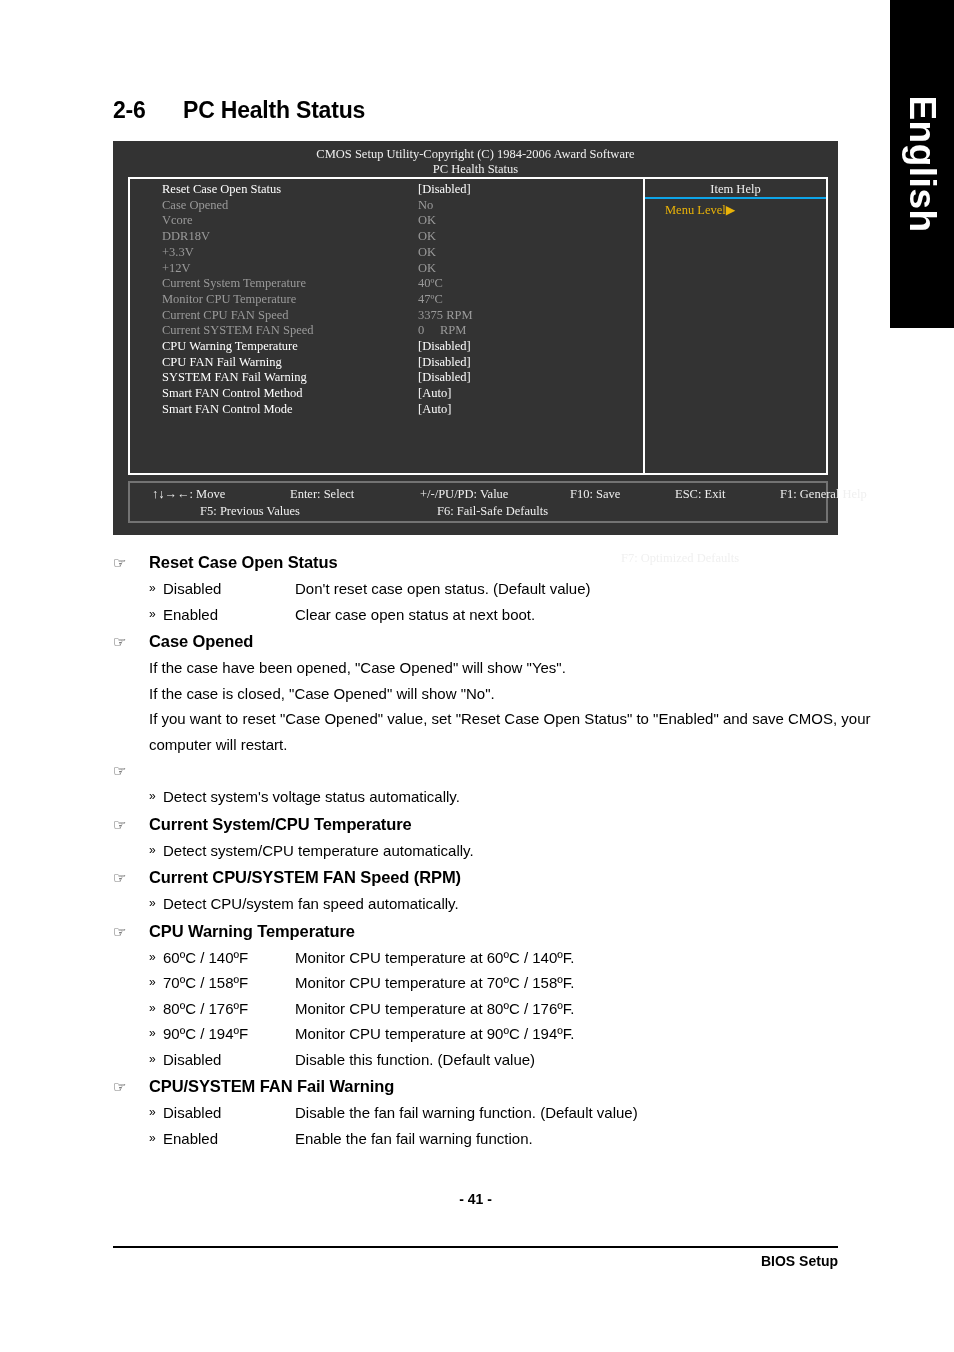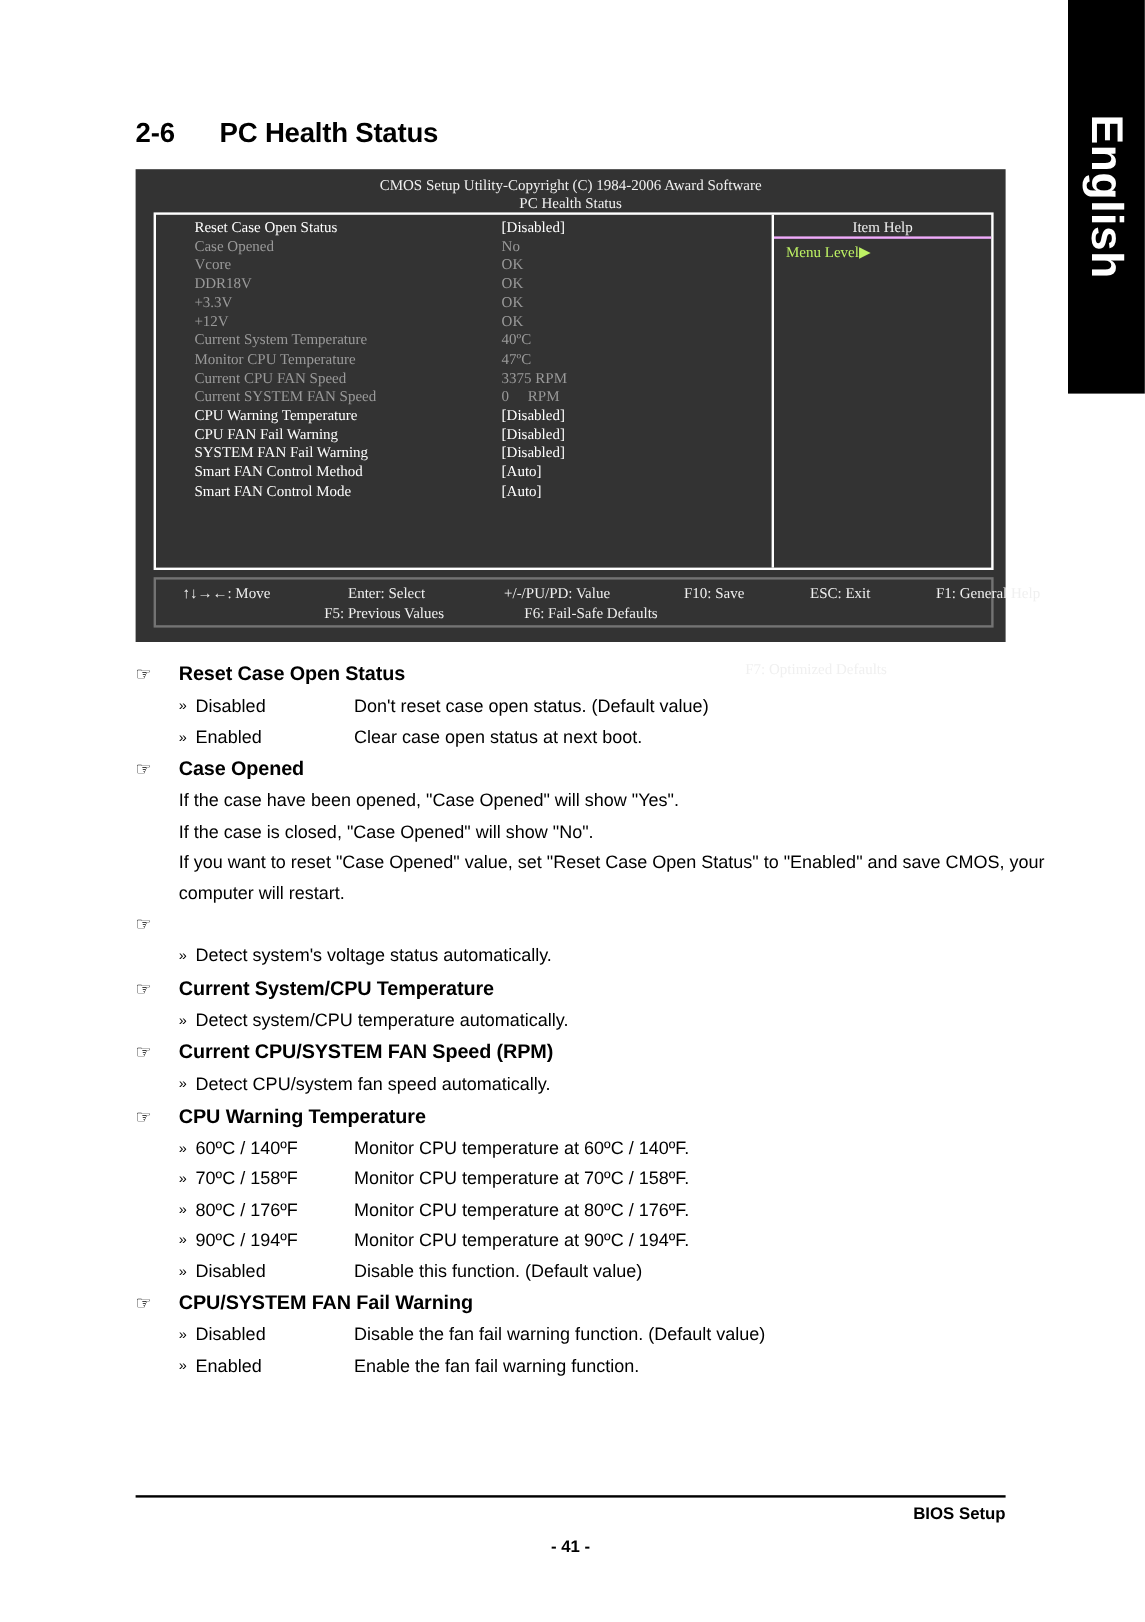--- a/index.html
+++ b/index.html
@@ -94,29 +94,29 @@
   }
   .bios-right {
     flex: 1 1 auto;
     border-left: 2px solid #ffffff;
     position: relative;
   }
   .item-help-hd {
     text-align: center;
     font-size: 12.5px;
     line-height: 16px;
-    border-bottom: 2px solid #f0abfc;
+    border-bottom: 2px solid #0ea5e9;
     color: #f0f0f0;
     padding-top: 2px;
   }
   .menu-level {
     font-size: 12.5px;
     line-height: 16px;
-    padding: 3px 0 0 10px;
-    color: #bef264;
+    padding: 3px 0 0 20px;
+    color: #eab308;
     white-space: nowrap;
   }
 
   .bios-row {
     display: flex;
     font-size: 12.5px;
     line-height: 15.7px;
     white-space: pre;
   }
   .bios-row .lbl { flex: 0 0 288px; padding-left: 32px; box-sizing: border-box; }
@@ -136,21 +136,21 @@
     color: #f0f0f0;
     padding-top: 3px;
   }
   .fr { display: flex; line-height: 17px; white-space: pre; }
   .fr .c1 { flex: 0 0 160px; padding-left: 22px; box-sizing: border-box; }
   .fr .c2 { flex: 0 0 130px; }
   .fr .c3 { flex: 0 0 150px; }
   .fr .c4 { flex: 0 0 105px; }
   .fr .c5 { flex: 0 0 105px; }
   .fr .c6 { flex: 1 1 auto; text-align: right; }
-  .fr2 .d1 { flex: 0 0 240px; text-align: right; box-sizing: border-box; }
+  .fr2 .d1 { flex: 0 0 240px; text-align: center; box-sizing: border-box; }
   .fr2 .d2 { flex: 0 0 245px; text-align: center; box-sizing: border-box; }
   .fr2 .d3 { flex: 1 1 auto; text-align: left; padding-left: 6px; box-sizing: border-box; margin-top: 47px; }
 
   
   .body-area {
     position: absolute;
     left: 113px;
     top: 549px;
     width: 740px;
   }
@@ -195,21 +195,21 @@
     position: absolute;
     left: 113px;
     top: 1246px;
     width: 725px;
     height: 2px;
     background: #000000;
   }
   .pg-num {
     position: absolute;
     left: 113px;
-    top: 1280px;
+    top: 1191px;
     width: 725px;
     text-align: center;
     font-size: 14px;
     font-weight: bold;
   }
   .pg-right {
     position: absolute;
     left: 113px;
     top: 1253px;
     width: 725px;

